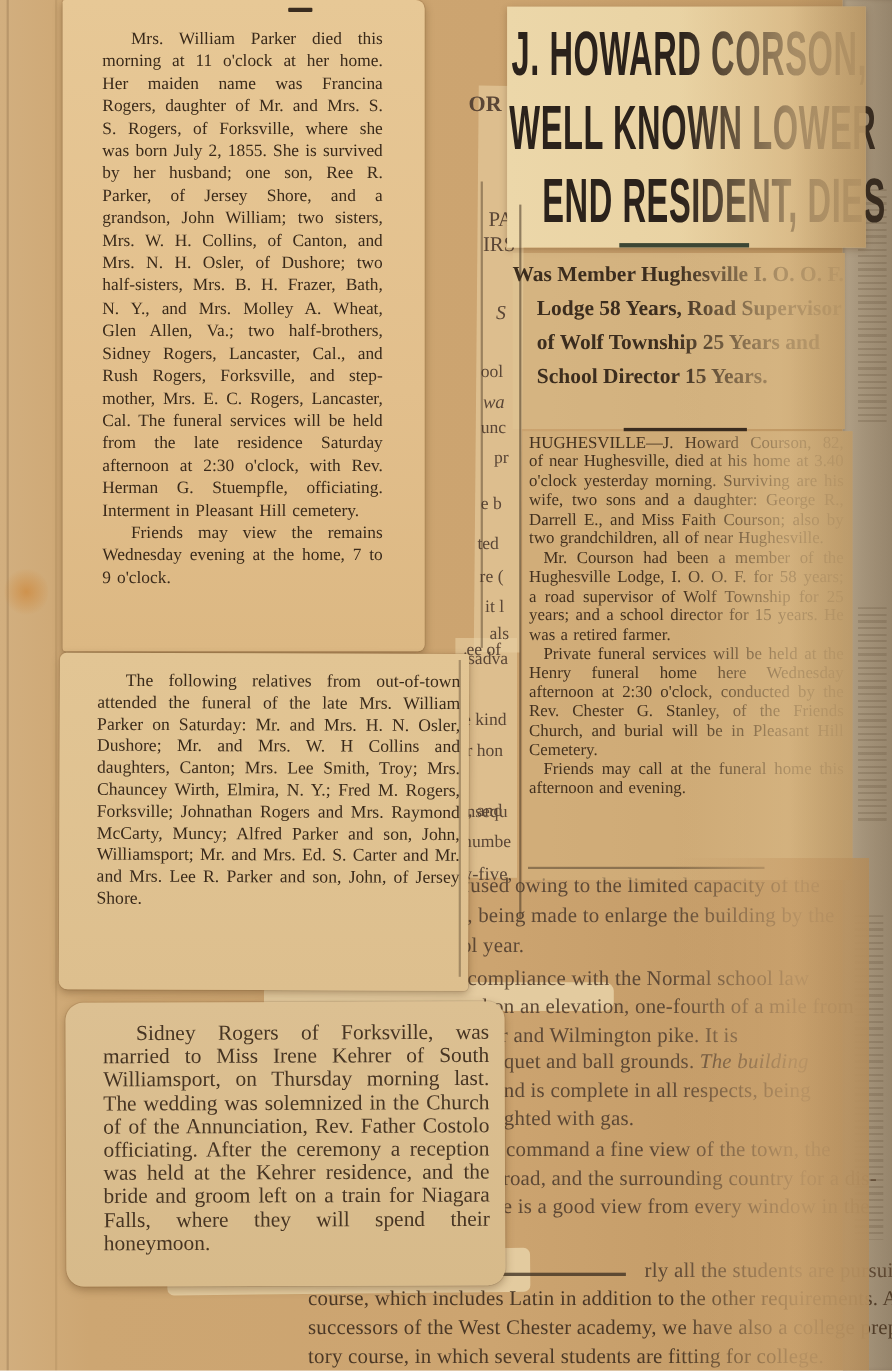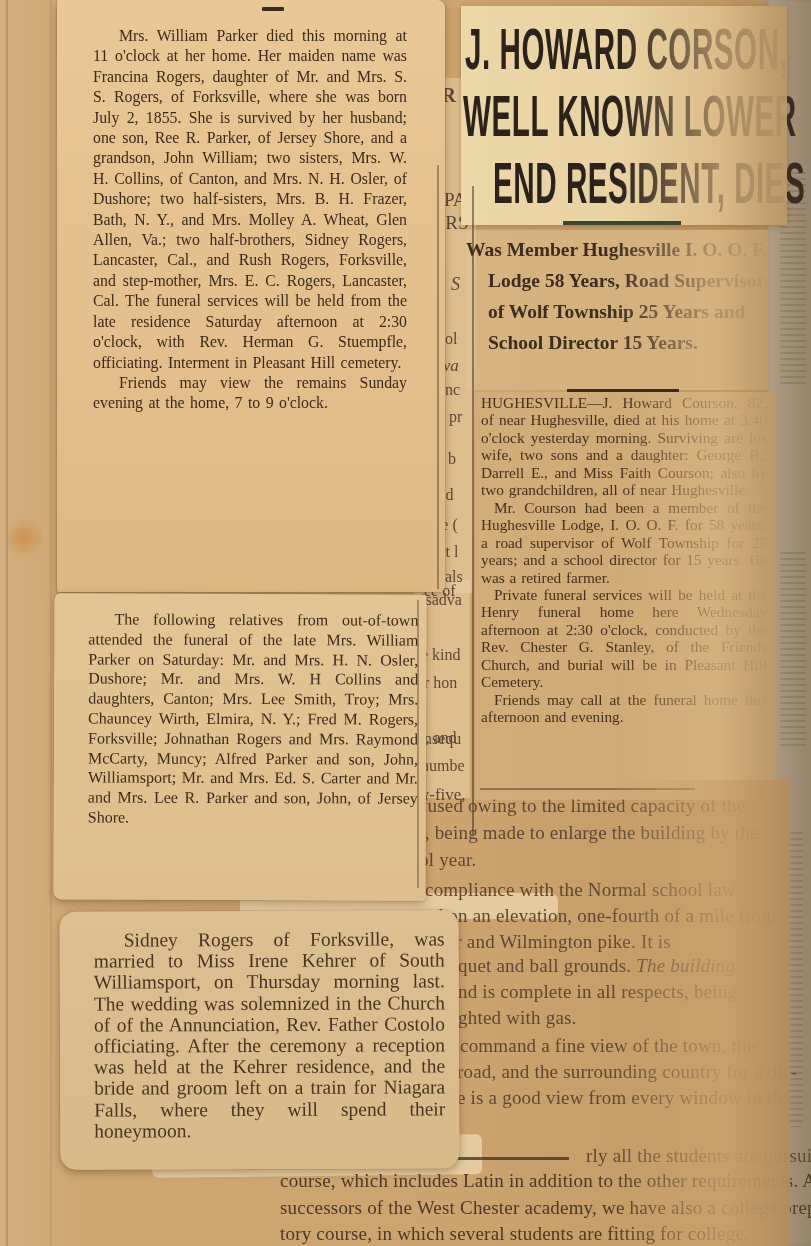--- a/index.html
+++ b/index.html
@@ -22,21 +22,21 @@
   .bookline{font-size:19px;color:#5d4835;white-space:nowrap;letter-spacing:.2px;}
   .bookline.dark{color:#4b3826;}
   .frag{font-size:16px;color:#5a4636;white-space:nowrap;}
   .ital{font-style:italic;}
   
   .rule{background:#3a2c1f;}
   
   .clip{box-shadow:0 3px 8px rgba(82,52,22,.38),0 0 0 1px rgba(120,88,50,.15);
         color:#3a2a1a;text-align:justify;}
   .clip p{margin:0;text-indent:26px;}
-  .clip1{left:57px;top:0;width:388px;height:592px;
+  .clip1{left:57px;top:0;width:329px;height:592px;
          background:linear-gradient(180deg,#e7c896 0%,#e2bf8c 60%,#dcb883 100%);
          border-radius:2px 8px 6px 3px;padding:26px 38px 0 36px;box-sizing:border-box;
          font-size:15.8px;line-height:20.4px;word-spacing:1.5px;}
   .clip2{left:54px;top:594px;width:372px;height:306px;
          background:linear-gradient(180deg,#e2c594 0%,#ddbf8e 100%);
          border-radius:6px 3px 4px 8px;padding:16px 8px 0 34px;box-sizing:border-box;
          font-size:16px;line-height:19.8px;word-spacing:1.2px;transform:rotate(.2deg);}
   .clip3{left:60px;top:911px;width:399px;height:258px;
          background:linear-gradient(180deg,#dcc092 0%,#d7ba8a 100%);
          border-radius:16px;padding:18px 14px 0 34px;box-sizing:border-box;
@@ -115,21 +115,21 @@
 <div class="abs bookline" style="left:457px;top:1087px;">e is a good view from every window in the</div>
 <div class="abs bookline" style="left:586px;top:1145px;">rly all the students are pursuing the</div>
 <div class="abs bookline dark" style="left:280px;top:1170px;">course, which includes Latin in addition to the other requirements.  As the</div>
 <div class="abs bookline dark" style="left:280px;top:1197px;">successors of the West Chester academy, we have also a college prepara-</div>
 <div class="abs bookline dark" style="left:280px;top:1223px;">tory course, in which several students are fitting for college.</div>
 
 <div class="abs rule" style="left:344px;top:1157px;width:225px;height:2.5px;opacity:.75;"></div>
 
 <article class="abs clip clip1">
   <p>Mrs. William Parker died this morning at 11 o'clock at her home.  Her maiden name was Francina Rogers, daughter of Mr. and Mrs. S. S. Rogers, of Forksville, where she was born July 2, 1855.  She is survived by her husband; one son, Ree R. Parker, of Jersey Shore, and a grandson, John William; two sisters, Mrs. W. H. Collins, of Canton, and Mrs. N. H. Osler, of Dushore; two half-sisters, Mrs. B. H. Frazer, Bath, N. Y., and Mrs. Molley A. Wheat, Glen Allen, Va.; two half-brothers, Sidney Rogers, Lancaster, Cal., and Rush Rogers, Forksville, and step-mother, Mrs. E. C. Rogers, Lancaster, Cal.  The funeral services will be held from the late residence Saturday afternoon at 2:30 o'clock, with Rev. Herman G. Stuempfle, officiating.  Interment in Pleasant Hill cemetery.</p>
-  <p>Friends may view the remains Sunday evening at the home, 7 to 9 o'clock.</p>
+  <p>Friends may view the remains Wednesday evening at the home, 7 to 9 o'clock.</p>
 </article>
 <div class="abs rule" style="left:262px;top:7px;width:22px;height:4px;border-radius:1px;z-index:6;"></div>
 <div class="abs vrule" style="left:437px;top:165px;height:424px;z-index:6;opacity:.8;"></div>
 
 <article class="abs clip clip2">
   <p>The following relatives from out-of-town attended the funeral of the late Mrs. William Parker on Saturday:  Mr. and Mrs. H. N. Osler, Dushore; Mr. and Mrs. W. H Collins and daughters, Canton; Mrs. Lee Smith, Troy;  Mrs. Chauncey Wirth,  Elmira,  N. Y.;  Fred M. Rogers,  Forksville;  Johnathan Rogers and Mrs. Raymond McCarty,  Muncy; Alfred Parker and son, John, Williamsport; Mr. and Mrs. Ed. S. Carter and Mr. and Mrs. Lee R. Parker and son, John, of Jersey Shore.</p>
 </article>
 <div class="abs vrule" style="left:417px;top:600px;height:288px;z-index:6;opacity:.7;"></div>
 
 <article class="abs clip clip3">

